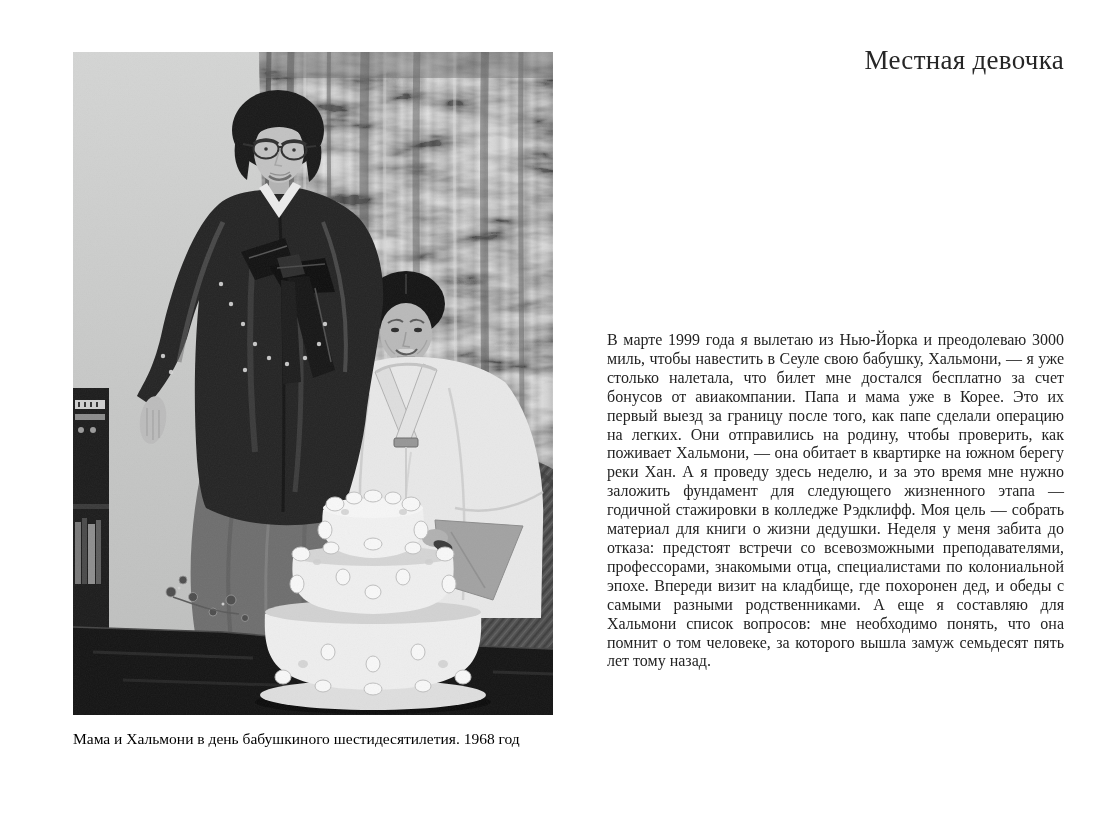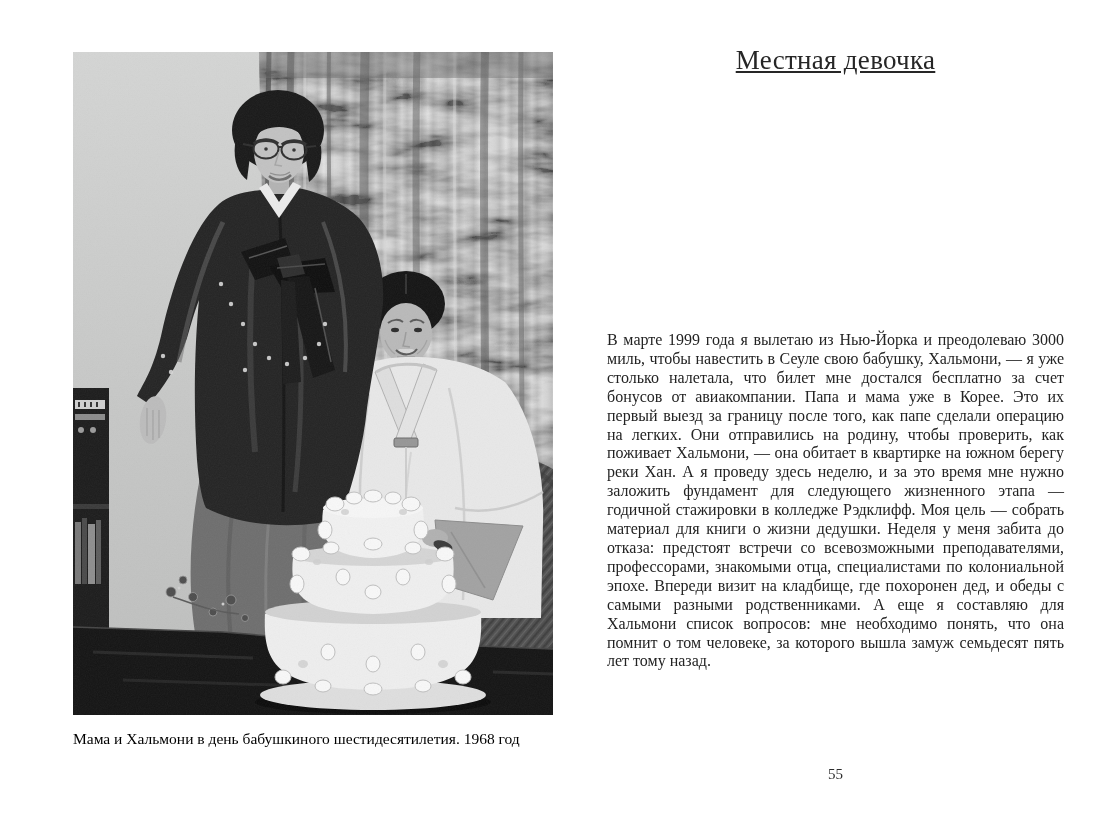--- a/index.html
+++ b/index.html
@@ -38,26 +38,25 @@
     top: 0;
     width: 457px;
     height: 825px;
   }
   .chapter-title {
     position: absolute;
     top: 45px;
     left: 0;
     width: 100%;
     margin: 0;
-    text-align: center;
+    text-align: right;
     font-size: 27px;
     font-weight: 400;
     letter-spacing: 0.3px;
     color: #262626;
-    text-decoration: underline;
   }
   .body-text {
     position: absolute;
     top: 331px;
     left: 0;
     width: 100%;
     text-align: justify;
     font-size: 16px;
     line-height: 18.9px;
     color: #232323;
@@ -328,16 +327,15 @@
       </svg>
     </div>
     <figcaption class="caption">Мама и Хальмони в день бабушкиного шестидесятилетия. 1968 год</figcaption>
   </figure>
 
   <div class="text-column">
     <h1 class="chapter-title">Местная девочка</h1>
     <div class="body-text">
       <p>В марте 1999 года я вылетаю из Нью-Йорка и преодолеваю 3000 миль, чтобы навестить в Сеуле свою бабушку, Хальмони, — я уже столько налетала, что билет мне достался бесплатно за счет бонусов от авиакомпании. Папа и мама уже в Корее. Это их первый выезд за границу после того, как папе сделали операцию на легких. Они отправились на родину, чтобы проверить, как поживает Хальмони, — она обитает в квартирке на южном берегу реки Хан. А я проведу здесь неделю, и за это время мне нужно заложить фундамент для следующего жизненного этапа — годичной стажировки в колледже Рэдклифф. Моя цель — собрать материал для книги о жизни дедушки. Неделя у меня забита до отказа: предстоят встречи со всевозможными преподавателями, профессорами, знакомыми отца, специалистами по колониальной эпохе. Впереди визит на кладбище, где похоронен дед, и обеды с самыми разными родственниками. А еще я составляю для Хальмони список вопросов: мне необходимо понять, что она помнит о том человеке, за которого вышла замуж семьдесят пять лет тому назад.</p>
     </div>
-    <div class="folio">55</div>
   </div>
 
 </div>
 
 </body></html>

